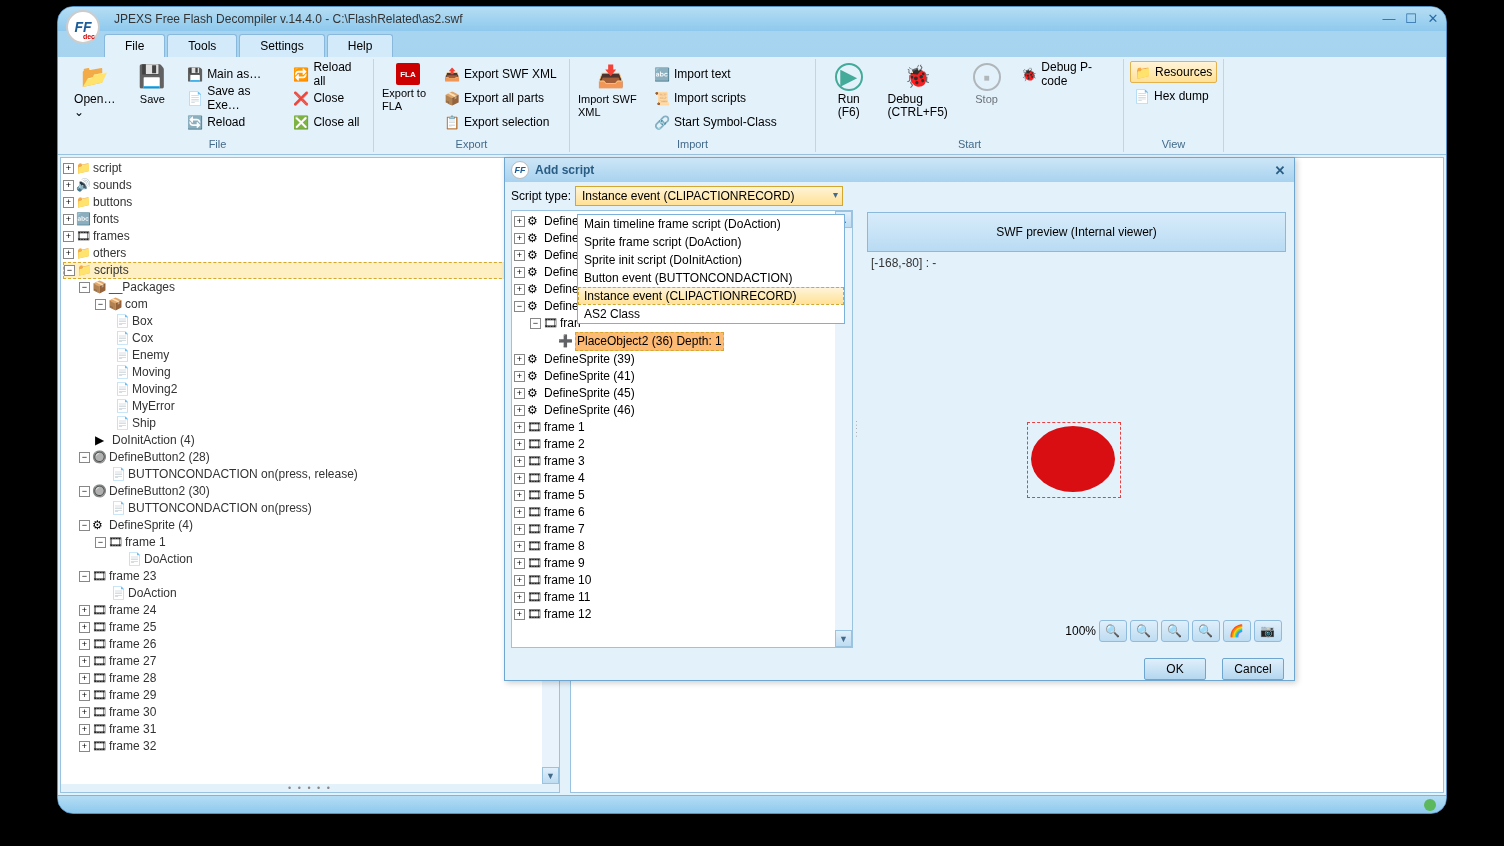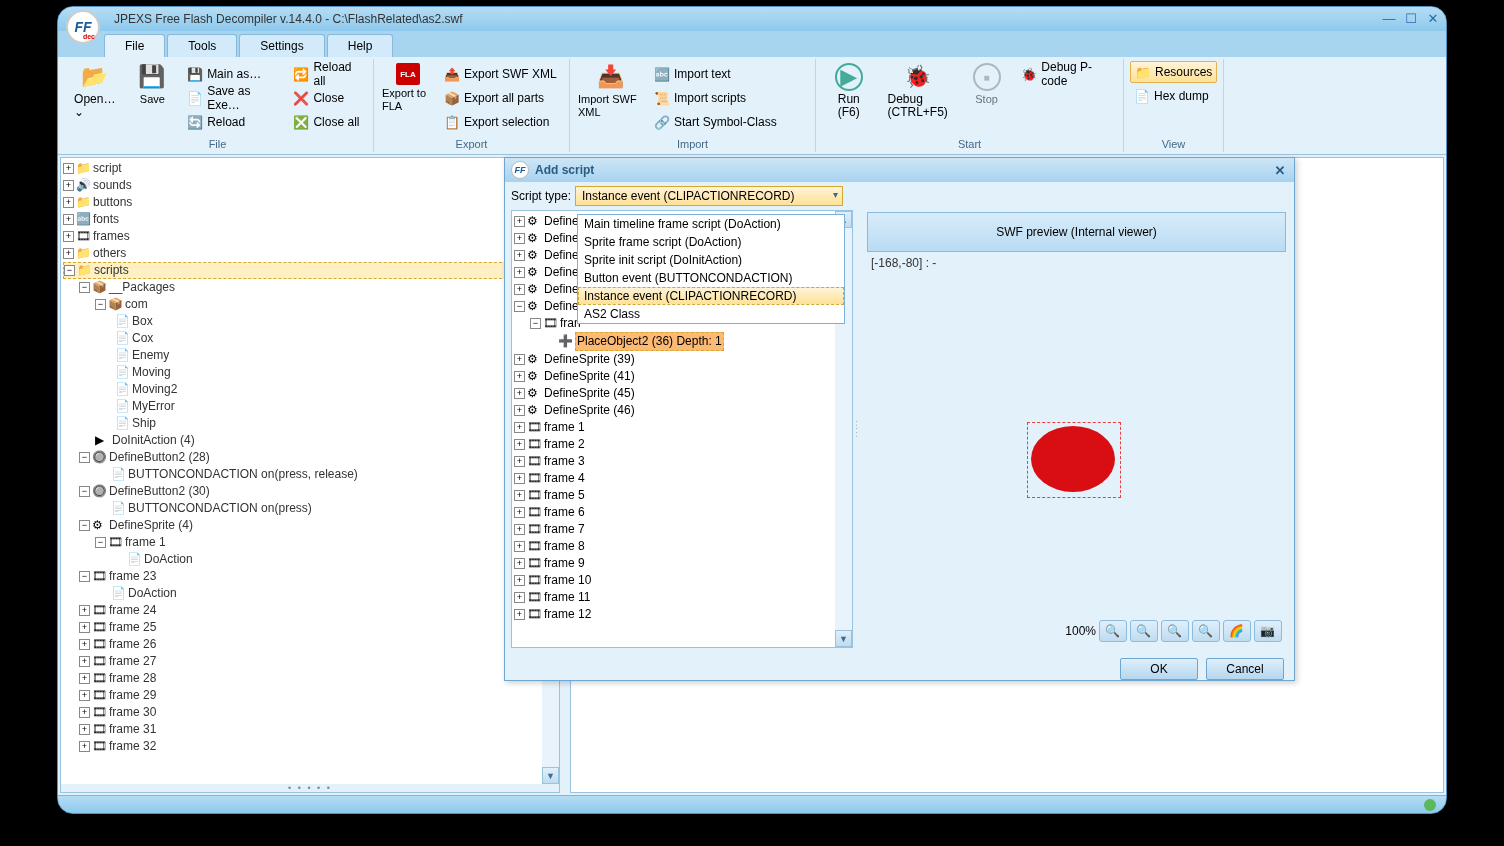--- a/index.html
+++ b/index.html
@@ -55,21 +55,21 @@
 .combo::after { content: "▾"; position: absolute; right: 4px; top: 2px; color: #436a8a; font-size:10px; }
 .dropdown-list { position: absolute; left: 72px; top: 56px; width: 268px; background: #fff; border: 1px solid #7ab0d9; z-index: 20; }
 .dropdown-item { padding: 2px 6px; cursor:pointer; }
 .dropdown-item.sel { background: linear-gradient(#fff4d9, #ffe196); border: 1px dashed #d4a82f; padding: 1px 5px; }
 .dlg-columns { display: flex; height: 438px; }
 .dlg-tree { width: 342px; background: #fff; border: 1px solid #9ac3e0; overflow: hidden; position:relative;}
 .dlg-tree-inner { padding: 2px; line-height: 17px; }
 .dlg-sel { background: #fdba74; border: 1px dashed #d4a82f; display:inline-block; padding:0 1px;}
 .dlg-preview { flex: 1; margin-left: 6px; position: relative; }
 .dlg-buttons { display:flex; justify-content:flex-end; gap:8px; padding:6px 10px; }
-.dlg-btn { width: 78px; height: 22px; background: linear-gradient(#e0effb, #b4d7ef); border: 1px solid #6ea6cf; border-radius: 2px; cursor:pointer; }
+.dlg-btn { width: 62px; height: 22px; background: linear-gradient(#e0effb, #b4d7ef); border: 1px solid #6ea6cf; border-radius: 2px; cursor:pointer;margin-left:8px; }
 .vscroll { position:absolute; right:0; top:0; bottom:0; width:17px; background:#e9f3fb; }
 .vscroll-arrow { height:17px; background:linear-gradient(#e0effb,#bedcf1); border:1px solid #9ac3e0; display:flex;align-items:center;justify-content:center;font-size:9px;color:#436a8a;}
 .tree-line { color:#333; }
 .split-v { width:6px; background:#e3f1fb; display:flex;align-items:center;justify-content:center;color:#888;font-size:8px;writing-mode:vertical-rl;letter-spacing:1px;}
 </style>
 </head>
 <body>
 
 <div class="app-window">
   <div class="titlebar">

